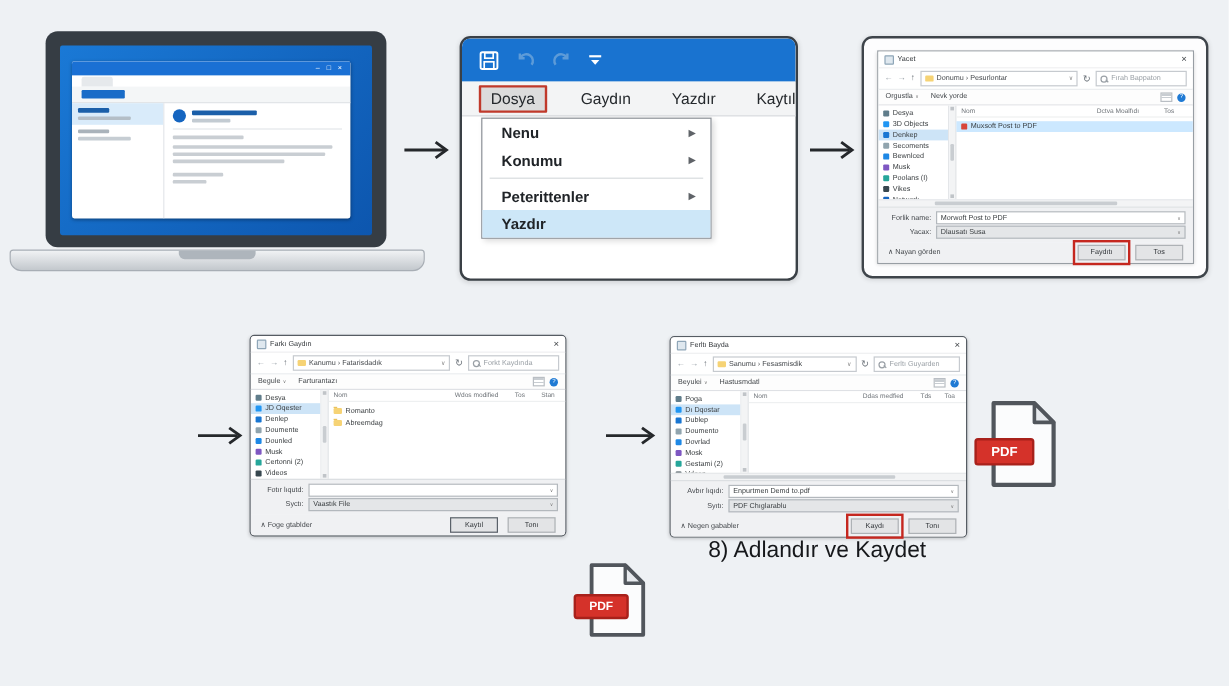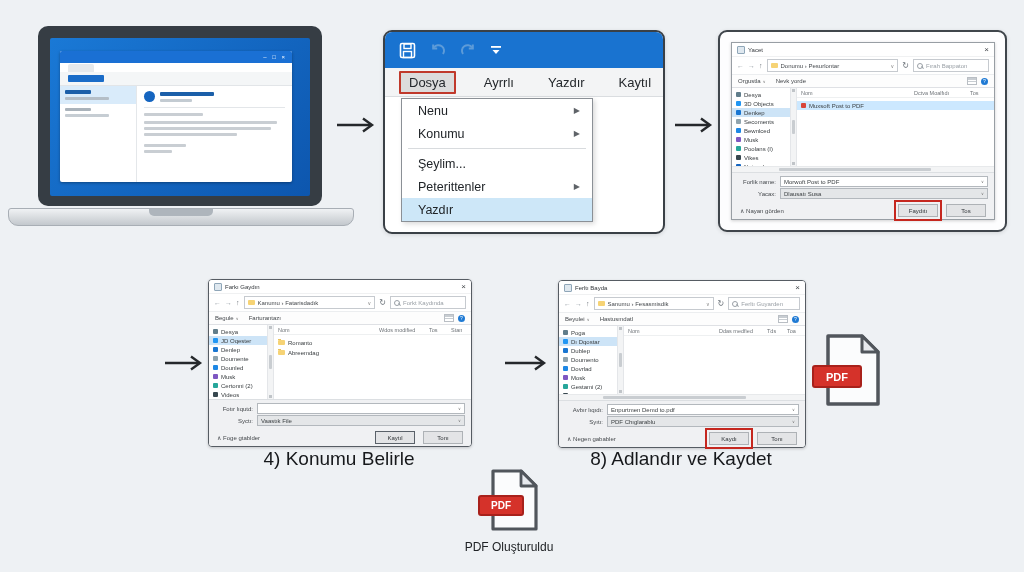--- a/index.html
+++ b/index.html
@@ -35,21 +35,21 @@
 
   .lt-base{position:absolute;left:0;top:188px;width:344px;height:16px;background:linear-gradient(#f0f2f4,#c3c8cd);border:1px solid #a8aeb5;border-radius:3px 3px 10px 10px;}
   .lt-notch{position:absolute;left:50%;transform:translateX(-50%);top:0;width:64px;height:7px;background:#aeb5bc;border-radius:0 0 5px 5px;}
 
   
   .pwin{position:absolute;left:383px;top:30px;width:278px;height:200px;background:#fff;border:2px solid #3a4046;border-radius:9px;overflow:hidden;box-shadow:0 1px 4px rgba(0,0,0,.12);}
   .pw-title{height:36px;background:#1973d0;display:flex;align-items:center;gap:14px;padding:0 14px;}
   .pw-menubar{height:28px;background:#f3f4f5;border-bottom:1px solid #dadde0;display:flex;align-items:center;gap:22px;padding:0 14px;font-size:13px;color:#24282c;}
   .pw-menu{padding:2px 6px;}
   .pw-menu.active{background:#dcdcdc;border:2px solid #c0392b;border-radius:1px;padding:2px 8px;}
-  .pw-drop{position:absolute;left:16px;top:66px;width:190px;background:#fff;border:1.5px solid #8b9096;box-shadow:2px 2px 5px rgba(0,0,0,.15);}
+  .pw-drop{position:absolute;left:16px;top:66px;width:190px;background:#fff;border:1.5px solid #8b9096;box-shadow:2px 2px 5px rgba(0,0,0,.15);font-weight:bold;}
   .pw-item{height:23px;display:flex;align-items:center;justify-content:space-between;padding:0 12px 0 16px;font-size:12.5px;color:#202428;}
   .pw-item.sel{background:#cde7f8;}
   .pw-sep{height:1px;background:#d8dbde;margin:3px 6px;}
   .subarrow{font-size:8px;color:#5f6368;}
 
   
   .card{position:absolute;background:#fdfdfe;border:2px solid #3f454b;border-radius:9px;box-shadow:0 1px 4px rgba(0,0,0,.12);}
   .dlg{position:absolute;background:#f6f7f8;border:1px solid #989ea4;box-shadow:0 1px 3px rgba(0,0,0,.18);font-size:6px;color:#3c4043;display:flex;flex-direction:column;}
   .t-row{height:13px;display:flex;align-items:center;gap:3px;padding:0 5px;background:#fff;flex:none;}
   .t-ico{width:6px;height:6px;border:1px solid #8fa6b8;border-radius:1px;background:#dfe8ef;flex:none;}
@@ -179,37 +179,34 @@
         <path d="M3,11 A5.5,5.5 0 0 1 12,4.5" fill="none" stroke="#5d9bd8" stroke-width="2"></path>
         <polyline points="12.8,1.5 12.8,5.5 8.8,5.5" fill="none" stroke="#5d9bd8" stroke-width="2"></polyline>
       </svg>
       <svg width="12" height="10" viewBox="0 0 12 10">
         <rect x="1" y="1" width="10" height="1.8" fill="#fff"></rect>
         <polygon points="2.5,5 9.5,5 6,9" fill="#fff"></polygon>
       </svg>
     </div>
     <div class="pw-menubar">
       <span class="pw-menu active">Dosya</span>
-      <span class="pw-menu">Ayrrlı</span>
+      <span class="pw-menu">Gaydın</span>
       <span class="pw-menu">Yazdır</span>
       <span class="pw-menu">Kaytıl</span>
     </div>
     <div class="pw-drop">
       <div class="pw-item">
         <span>Nenu</span>
           <span class="subarrow">▶</span>
       </div>
       <div class="pw-item">
         <span>Konumu</span>
           <span class="subarrow">▶</span>
       </div>
       <div class="pw-sep"></div>
-      <div class="pw-item">
-        <span>Şeylim...</span>
-      </div>
       <div class="pw-item">
         <span>Peterittenler</span>
           <span class="subarrow">▶</span>
       </div>
       <div class="pw-item sel">
         <span>Yazdır</span>
       </div>
     </div>
   </div>
 
@@ -438,21 +435,20 @@
             <span class="f-v">∨</span>
           </span>
       </div>
     </div>
     <div class="ft-row" style="border-radius:0 0 3px 3px;">
       <span class="hide-lbl"><span>∧</span> <span>Foge gtablder</span></span>
       <span class="btn defbtn">Kaytıl</span>
       <span class="btn">Tonı</span>
     </div>
   </div>
-  <div class="caption" style="left:194px;top:448px;">4) Konumu Belirle</div>
 
   <svg class="arrow" style="left:504px;top:355px;" width="46" height="16">
     <line x1="1" y1="8" x2="38" y2="8" stroke="#25282b" stroke-width="2.4"></line>
     <polyline points="31,1.5 40,8 31,14.5" fill="none" stroke="#25282b" stroke-width="2.4"></polyline>
   </svg>
 
   <div class="dlg" style="left:558px;top:280px;width:246px;height:166px;border:1.5px solid #565c63;border-radius:4px;">
     <div class="t-row" style="border-radius:3px 3px 0 0;">
       <span class="t-ico"></span>
       <span class="t-text">Ferltı Bayda</span>
@@ -566,15 +562,14 @@
     <span class="pdf-badge" style="left:-2px;top:32px;width:46px;height:19px;font-size:11px;">PDF</span>
   </div>
 
   <div class="pdfic" style="left:478px;top:468px;width:64px;height:66px;">
     <svg width="54" height="64" viewBox="0 0 54 64" style="margin-left:10px;">
       <path d="M5,3 h28 l15,15 v43 h-43 z" fill="#fbfcfd" stroke="#51565c" stroke-width="3.2" stroke-linejoin="round"></path>
       <path d="M33,3 v15 h15 z" fill="#e7eaee" stroke="#51565c" stroke-width="2.8" stroke-linejoin="round"></path>
     </svg>
     <span class="pdf-badge" style="left:0px;top:27px;width:42px;height:17px;font-size:10px;">PDF</span>
   </div>
-  <div class="pdf-label" style="left:409px;top:540px;">PDF Oluşturuldu</div>
 
 </div>
 
 </body></html>

